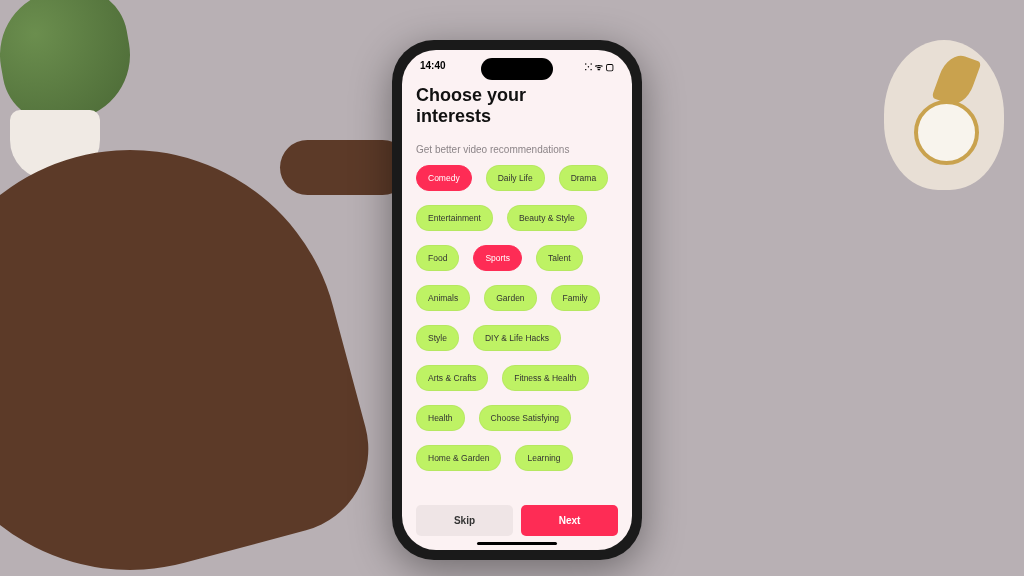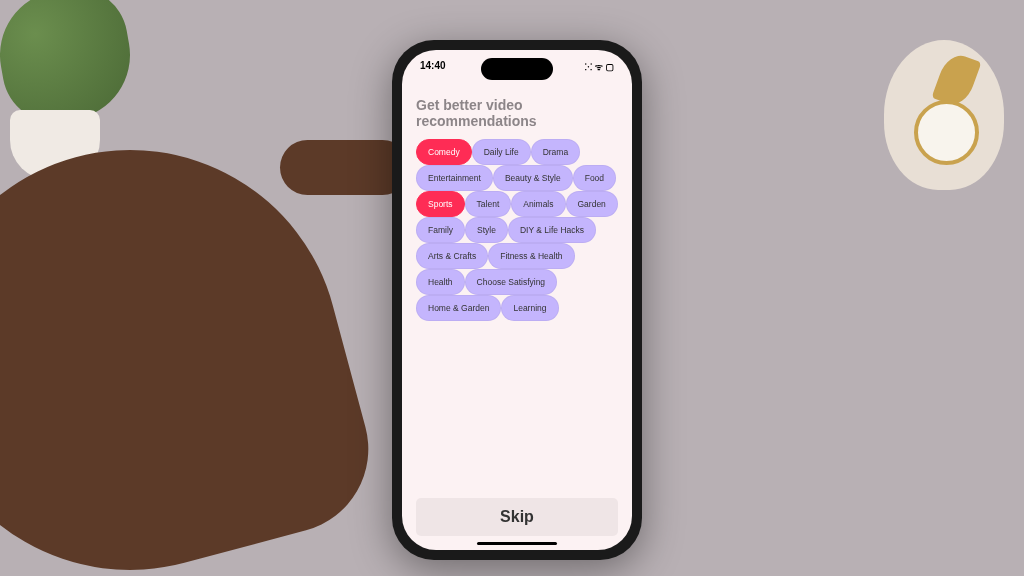--- a/index.html
+++ b/index.html
@@ -144,61 +144,60 @@
     .header {
       padding: 8px 14px 10px 14px;
     }
     .title {
       font-size: 18px;
       font-weight: 800;
       color: #111;
       line-height: 1.15;
     }
     .subtitle {
-      font-size: 14px;
+      font-size: 10px;
       color: #8c8588;
-      margin-top: 12px;
-      font-weight: bold;
+      margin-top: 18px;
     }
     
     .chips {
       padding: 0 14px;
       display: flex;
       flex-wrap: wrap;
-      gap: 0;
+      gap: 14px;
       flex: 1;
       align-content: flex-start;
     }
     .chip {
       padding: 7px 11px;
       border-radius: 18px;
       font-size: 8.5px;
       font-weight: 500;
-      background: #c4b5fd;
+      background: #bef264;
       color: #333;
       border: 1px solid rgba(0,0,0,0.04);
       cursor: pointer;
       white-space: nowrap;
     }
     .chip.selected {
       background: #fe2c55;
       color: #fff;
       border-color: #fe2c55;
     }
     
     .bottom {
       padding: 10px 14px 14px 14px;
       display: flex;
       gap: 8px;
     }
     .btn {
       flex: 1;
       padding: 10px;
       border-radius: 5px;
-      font-size: 16px;
+      font-size: 10px;
       font-weight: 600;
       text-align: center;
       cursor: pointer;
     }
     .btn-skip {
       background: #efe5e6;
       color: #333;
     }
     .btn-next {
       background: #fe2c55;
@@ -234,20 +233,24 @@
 <div class="phone">
   <div class="screen">
     <div class="dynamic-island"></div>
 
     <div class="status-bar">
       <span>14:40</span>
       <span class="status-icons">⁙ ᯤ ▢</span>
     </div>
 
     <div class="header">
+      <div class="title">
+        <span>Choose your</span><br>
+        <span>interests</span>
+      </div>
       <div class="subtitle">Get better video recommendations</div>
     </div>
 
     <div class="chips" id="chips">
         <div class="chip selected">Comedy</div>
         <div class="chip">Daily Life</div>
         <div class="chip">Drama</div>
         <div class="chip">Entertainment</div>
         <div class="chip">Beauty &amp; Style</div>
         <div class="chip">Food</div>
@@ -261,17 +264,18 @@
         <div class="chip">Arts &amp; Crafts</div>
         <div class="chip">Fitness &amp; Health</div>
         <div class="chip">Health</div>
         <div class="chip">Choose Satisfying</div>
         <div class="chip">Home &amp; Garden</div>
         <div class="chip">Learning</div>
       </div>
 
     <div class="bottom">
       <div class="btn btn-skip">Skip</div>
+      <div class="btn btn-next">Next</div>
     </div>
 
     <div class="home-indicator"></div>
   </div>
 </div>
 
 </body></html>

